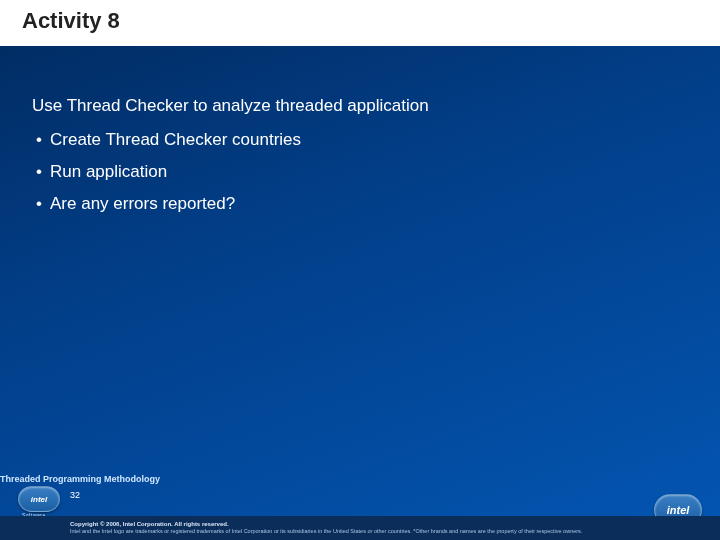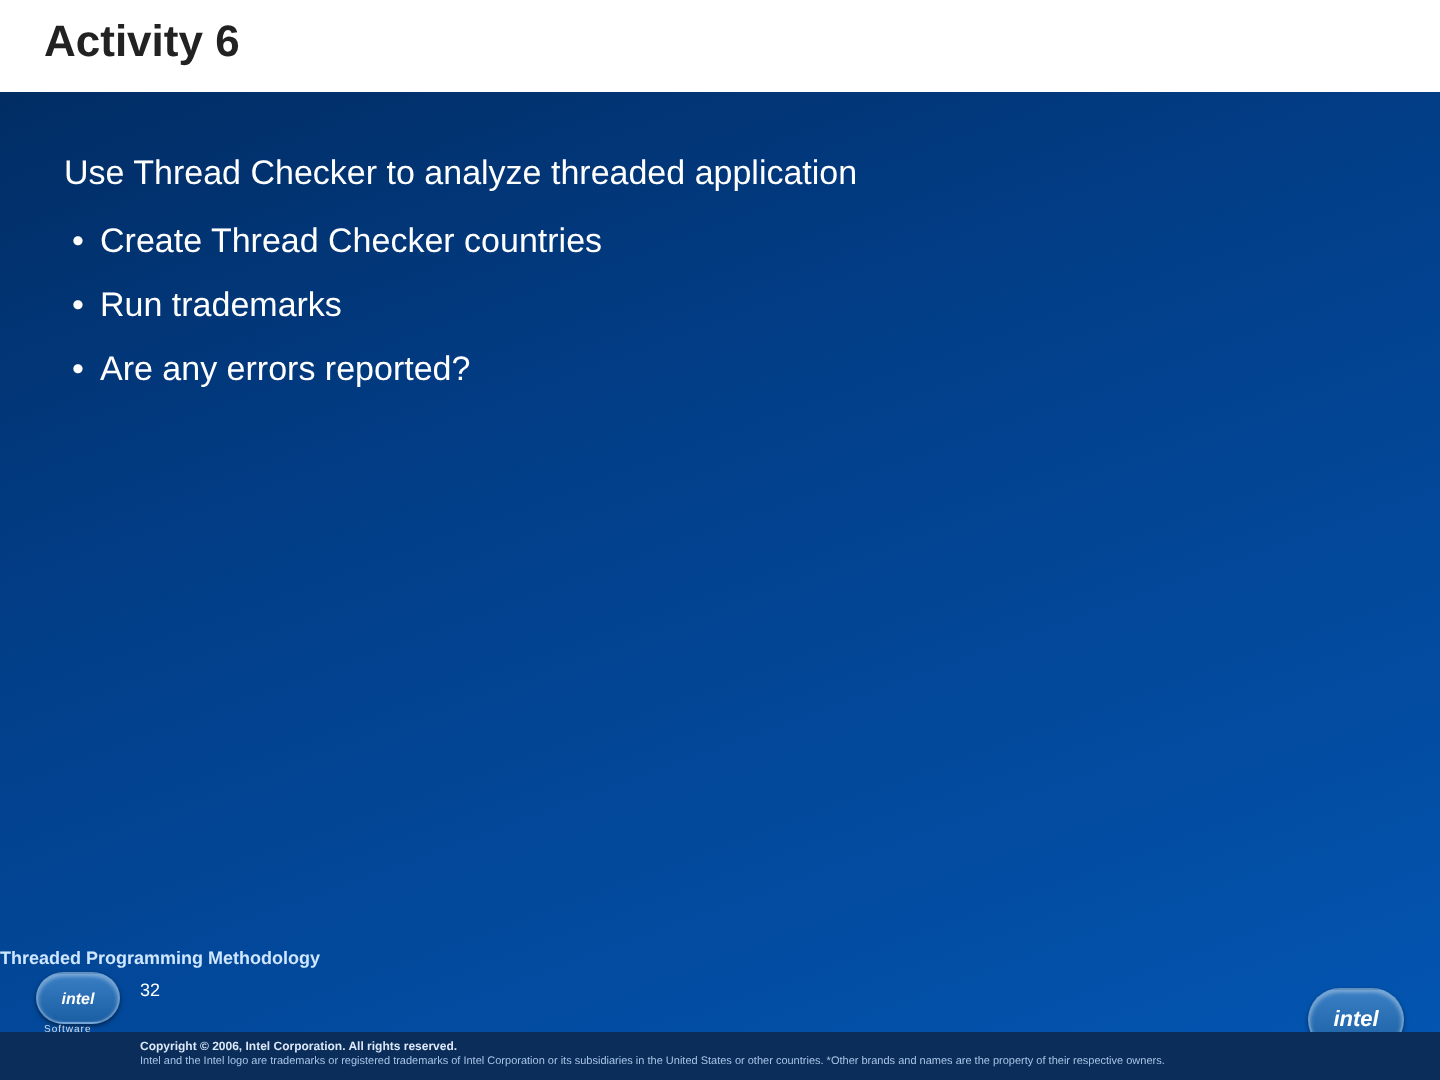--- a/index.html
+++ b/index.html
@@ -15,21 +15,22 @@
   .title-bar {
     background: #ffffff;
     padding: 8px 22px 12px 22px;
   }
   .title-bar h1 {
     font-size: 22px;
     font-weight: bold;
     color: #222;
   }
   .content {
-    padding: 31px 22px 0 32px;
+    padding: 20px 22px 0 32px;
+    margin-top: 30px;
   }
   .lead {
     font-size: 17px;
     color: #fff;
     margin-bottom: 14px;
   }
   ul.bullets {
     list-style: none;
     padding-left: 4px;
   }
@@ -126,28 +127,28 @@
     color: #ddd;
     letter-spacing: 0.5px;
   }
 </style>
 </head>
 <body>
 
 <div class="slide">
 
   <div class="title-bar">
-    <h1>Activity 6</h1>
+    <h1>Activity 8</h1>
   </div>
 
   <div class="content">
     <p class="lead">Use Thread Checker to analyze threaded application</p>
     <ul class="bullets">
       <li>Create Thread Checker countries</li>
-      <li>Run trademarks</li>
+      <li>Run application</li>
       <li>Are any errors reported?</li>
     </ul>
   </div>
 
   <div class="footer-topic">Threaded Programming Methodology</div>
 
   <div class="slide-number">32</div>
 
   <div class="logo-left">
     <div class="intel-chip small">intel</div>

